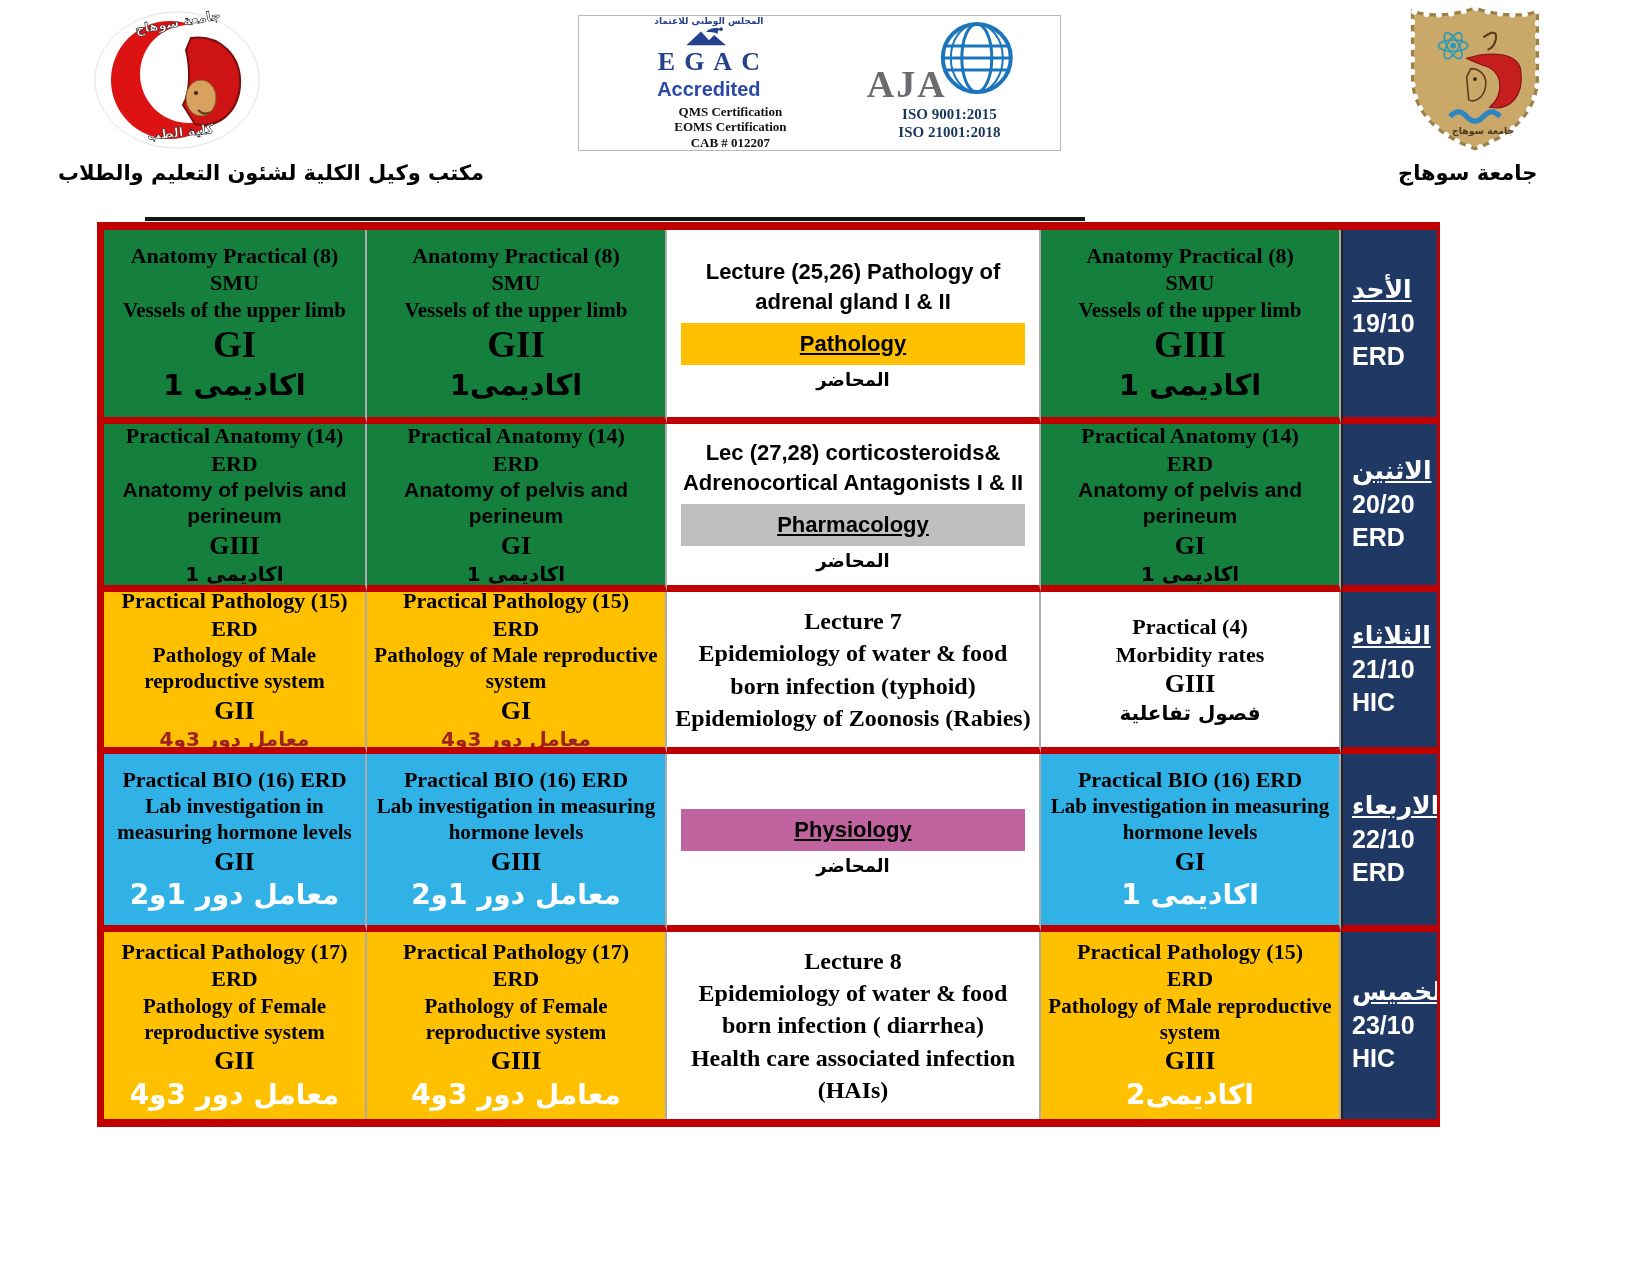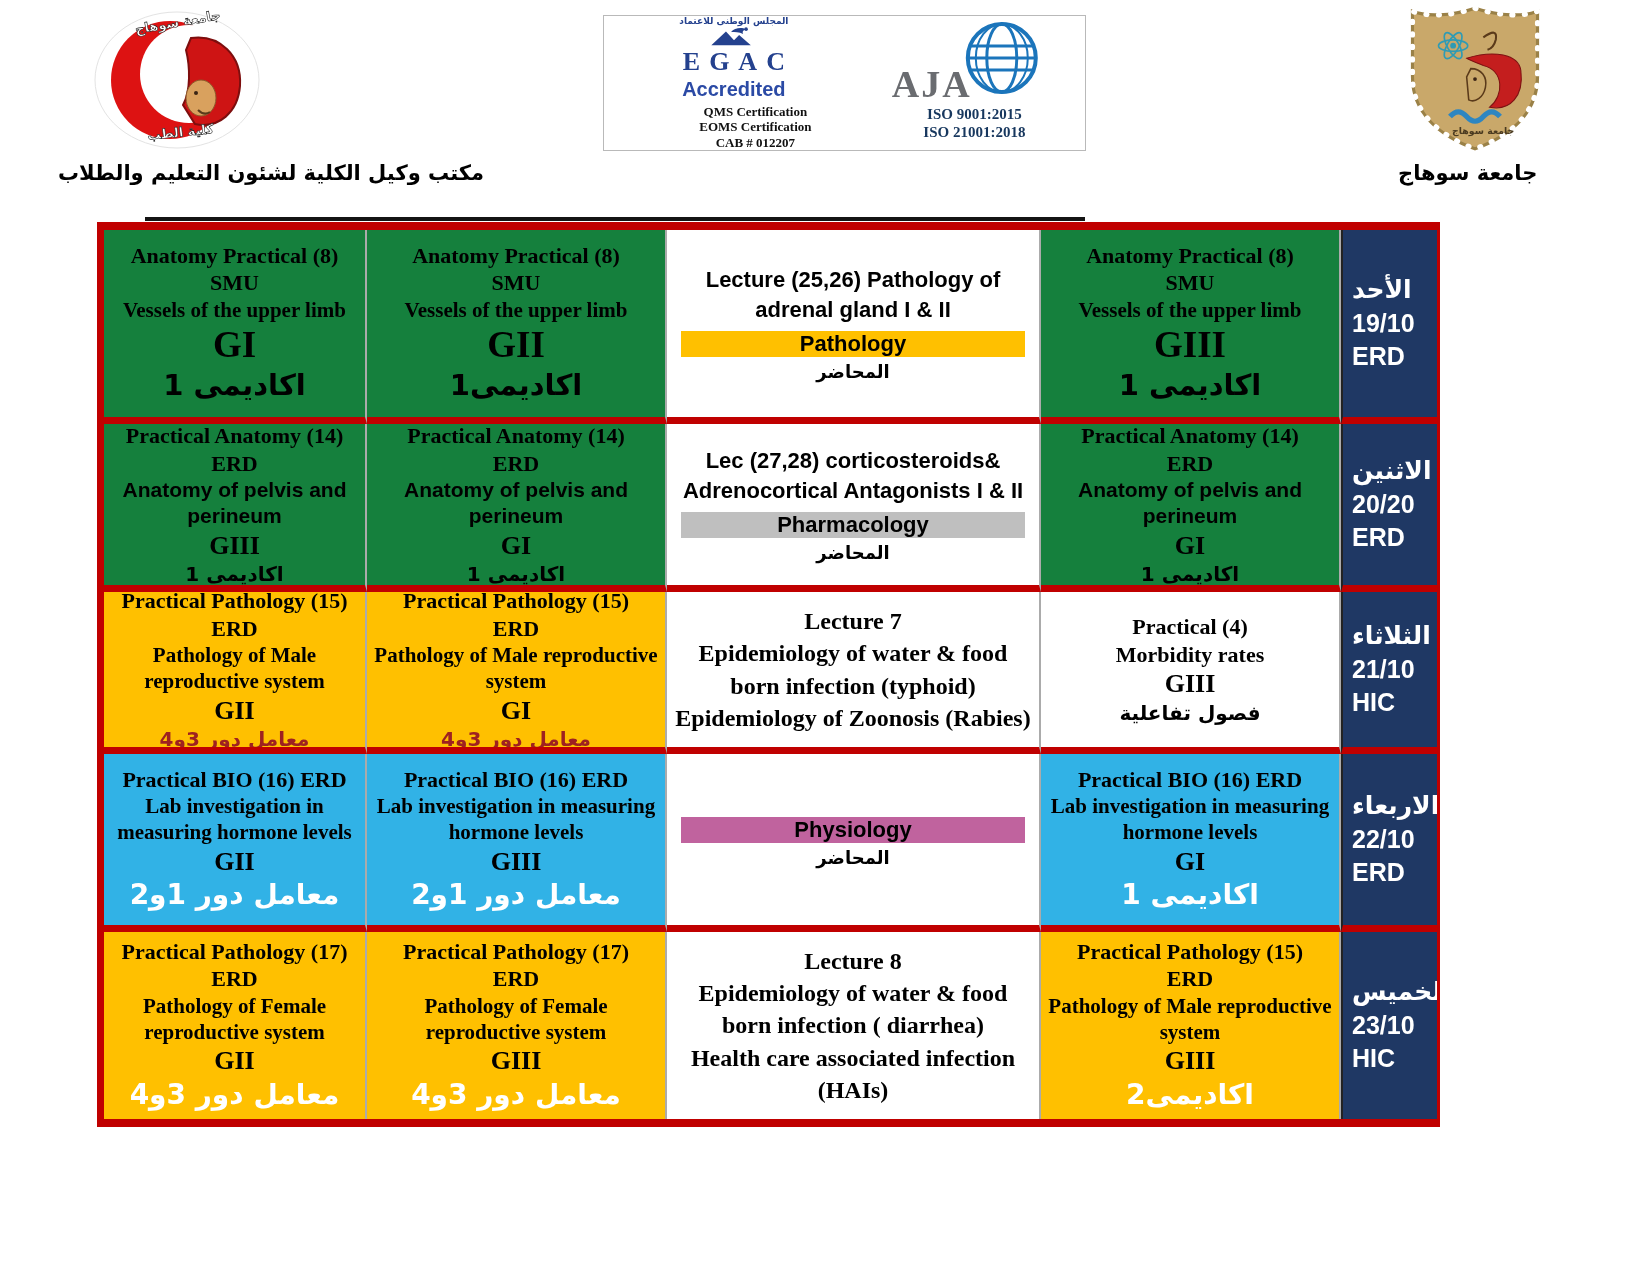--- a/index.html
+++ b/index.html
@@ -6,21 +6,21 @@
   .page{position:relative;width:1650px;height:1275px;background:#fff;overflow:hidden;
         font-family:"Liberation Serif",serif;color:#000;}
 
   
   .hdr-logo{position:absolute;}
   .left-logo{left:90px;top:8px;width:175px;height:145px;}
   .right-logo{left:1402px;top:4px;width:146px;height:148px;}
   .office-text{position:absolute;left:58px;top:161px;font:bold 21px "DejaVu Sans",sans-serif;}
   .univ-text{position:absolute;left:1398px;top:161px;font:bold 21px "DejaVu Sans",sans-serif;}
 
-  .cert-box{position:absolute;left:603px;top:15px;width:481px;height:134px;
+  .cert-box{position:absolute;left:578px;top:15px;width:481px;height:134px;
             border:1px solid #b9b9b9;display:flex;background:#fff;}
   .egac{width:54%;display:flex;flex-direction:column;align-items:center;justify-content:center;line-height:1;}
   .egac-ar{font:bold 9px "DejaVu Sans",sans-serif;color:#24418E;margin-bottom:1px;}
   .egac-name{font:bold 26px "Liberation Serif",serif;color:#24418E;letter-spacing:9px;margin:1px 0 0 9px;}
   .egac-accr{font:bold 20px "Liberation Sans",sans-serif;color:#2B4AA5;margin:1px 0 3px;}
   .egac-line{font:bold 13px "Liberation Serif",serif;color:#111;line-height:1.18;margin-left:43px;}
   .aja{width:46%;position:relative;display:flex;flex-direction:column;align-items:center;justify-content:flex-end;padding-bottom:8px;}
   .aja-globe{position:absolute;top:4px;left:50%;transform:translateX(-34%);}
   .aja-name{position:absolute;left:28px;top:46px;font:bold 38px "Liberation Serif",serif;color:#6A6C70;letter-spacing:2px;}
   .aja-line{font:bold 15px "Liberation Serif",serif;color:#17375E;line-height:1.25;position:relative;z-index:2;}
@@ -43,27 +43,27 @@
   .grp{font:bold 26px "Liberation Serif",serif;line-height:1.2;}
   .grp-xl{font-size:37px;}
   .loc{font:bold 20px "DejaVu Sans",sans-serif;line-height:1.3;}
   .loc-xl{font-size:29px;}
   .loc-red{color:#9E2121;}
   .loc-wh{color:#fff;font-size:28px;}
 
   .lec-title{font-weight:bold;white-space:pre-line;line-height:1.35;}
   .lec-sans{font-family:"Liberation Sans","DejaVu Sans",sans-serif;font-size:22px;}
   .lec-serif{font-family:"Liberation Serif",serif;font-size:24px;}
-  .band{align-self:stretch;margin:6px 8px 2px;padding:0 0;font:bold 22px "Liberation Sans",sans-serif;}
+  .band{align-self:stretch;margin:6px 8px 2px;padding:8px 0;font:bold 22px "Liberation Sans",sans-serif;text-decoration:underline;}
   .band-o{background:#FFC000;} .band-g{background:#BFBFBF;} .band-p{background:#C0639E;}
   .lecturer{font:bold 18px "DejaVu Sans",sans-serif;margin-top:2px;}
 
   .day{border-right:0;background:#1F3864;color:#fff;align-items:flex-start;text-align:left;
        padding-left:9px;border-left:2px solid #222;}
-  .day-name{font:bold 25px "DejaVu Sans",sans-serif;line-height:1.35;}
+  .day-name{font:bold 25px "DejaVu Sans",sans-serif;line-height:1.35;text-decoration:underline;}
   .day-date,.day-site{font:bold 25px "Liberation Sans","DejaVu Sans",sans-serif;line-height:1.35;}
 </style>
 </head>
 <body>
 
 <div class="page">
 
   <div class="hdr-logo left-logo">
     <svg width="175" height="145" viewBox="0 0 175 145">
       <ellipse cx="87" cy="72" rx="82" ry="68" fill="#ffffff" stroke="#e3e3e3"></ellipse>

